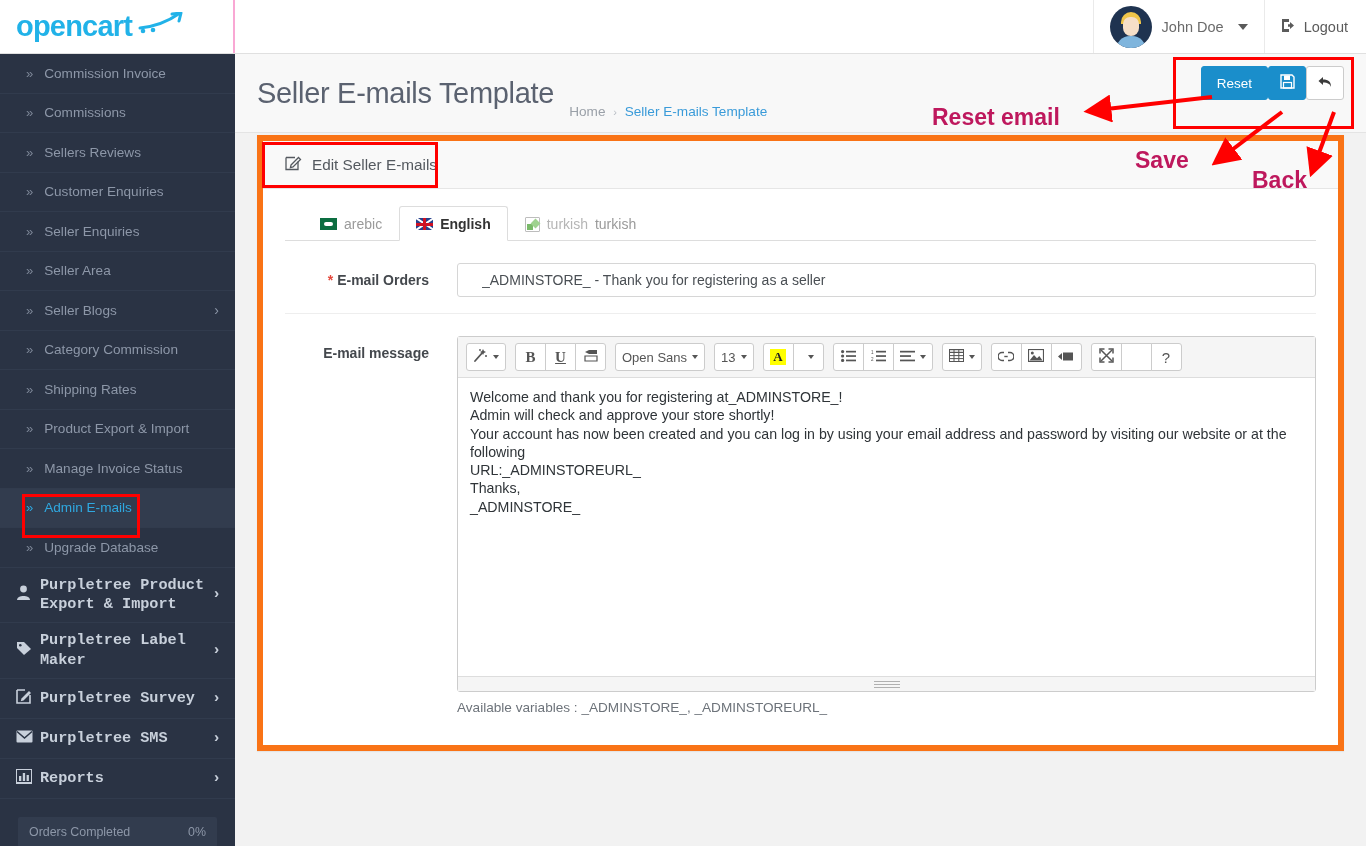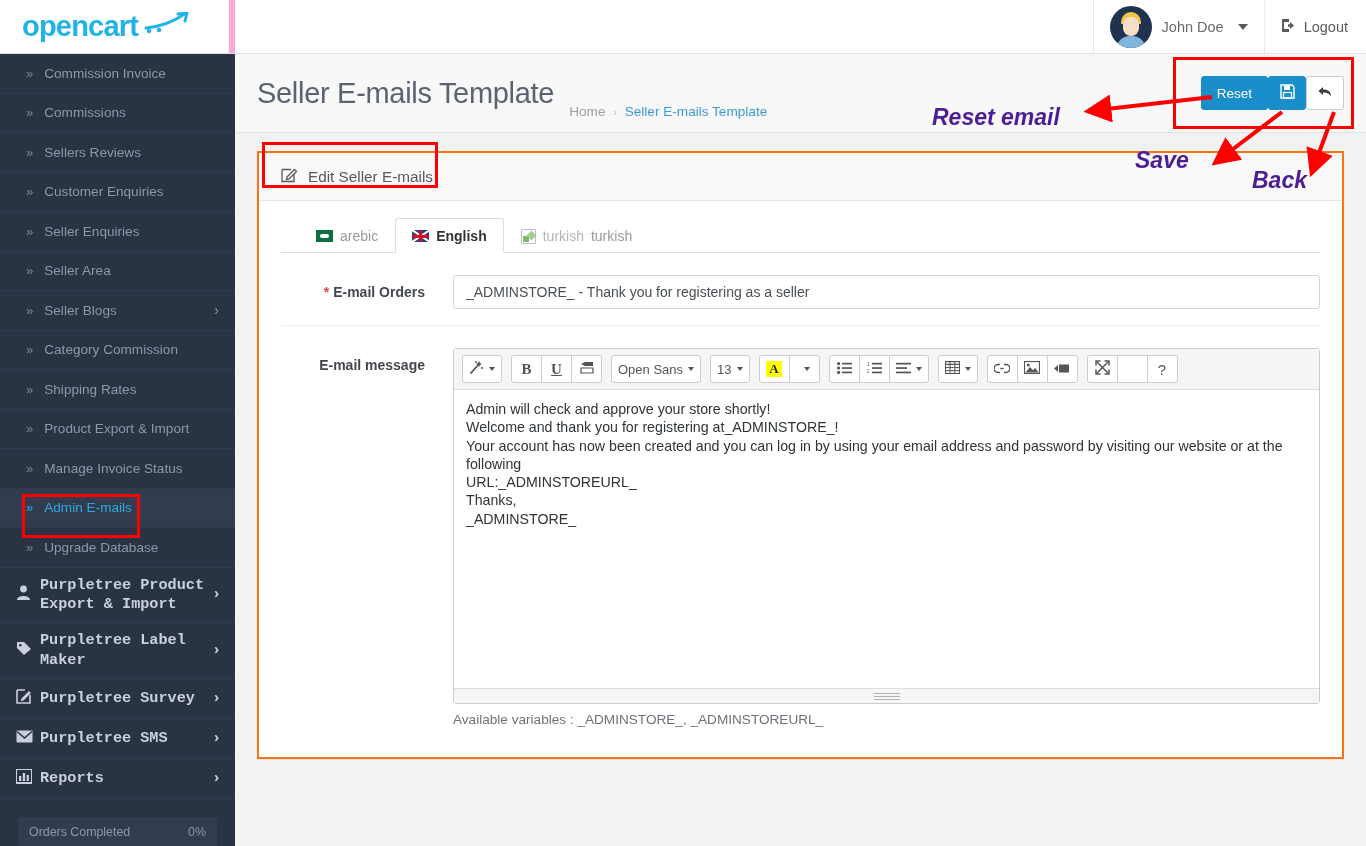--- a/index.html
+++ b/index.html
@@ -13,21 +13,21 @@
   .app { position: relative; width: 1366px; height: 846px; }
 
   
   .topbar {
     position: absolute; top: 0; left: 0; width: 1366px; height: 54px;
     background: #ffffff; border-bottom: 1px solid #e0e0e0;
     display: flex; align-items: stretch;
   }
   .brand {
     width: 235px; height: 53px; display: flex; align-items: center;
-    padding-left: 22px; border-right: 6px solid #f9a8d4;
+    padding-left: 16px; border-right: 2px solid #f9a8d4;
   }
   .brand-logo { font-size: 29px; font-weight: bold; color: #21B2E8; letter-spacing: -0.8px; }
   .brand-swoosh { display:inline-block; margin-left: 4px; position: relative; top: -2px; }
   .topbar-spacer { flex: 1; }
   .user-block {
     display: flex; align-items: center; gap: 10px; padding: 0 16px;
     border-left: 1px solid #eaeaea;
   }
   .avatar {
     width: 42px; height: 42px; border-radius: 50%;
@@ -79,32 +79,32 @@
   .page-head {
     height: 79px; background:#f8f8f8; border-bottom:1px solid #e4e4e4;
     display:flex; align-items:center; padding-left: 22px; position:relative;
   }
   .page-title { font-size: 29px; color:#5b6270; font-weight: normal; letter-spacing:-0.3px; }
   .crumbs { margin-left: 15px; font-size: 13.6px; color:#9aa0a8; position: relative; top: 6px; margin-top: 24px; }
   .crumbs .home { color:#9aa0a8; }
   .crumbs .sep { color:#b9bec5; margin: 0 4px; font-size: 11px; }
   .crumbs .cur { color:#3a9bd9; }
 
-  .head-btns { position:absolute; right: 22px; top: 22px; display:flex; }
+  .head-btns { position:absolute; right: 22px; top: 12px; display:flex; }
   .btn {
     height: 34px; border-radius: 3px; display:flex; align-items:center; justify-content:center;
     font-size: 13.5px; cursor:pointer; border: 1px solid transparent;
   }
   .btn-primary { background:#1a8ecb; color:#fff; padding: 0 15px; border-color:#1a8ecb; }
   .btn-icon { background:#1a8ecb; color:#fff; width: 38px; border-color:#1a8ecb; }
   .btn-default { background:#fff; color:#3b3b3b; width: 38px; border:1px solid #ccc; }
 
   
   .panel {
-    margin: 18px 22px 0 22px; background:#fff; border:2px solid #f97316;
+    margin: 2px 22px 0 22px; background:#fff; border:6px solid #f97316;
     box-shadow: 0 1px 1px rgba(0,0,0,.05);
   }
   .panel-head {
     height: 48px; background:#f9f9f9; border-bottom:1px solid #e6e6e6;
     display:flex; align-items:center; padding-left: 22px; gap: 10px;
     color:#54595f; font-size: 15.3px;
   }
   .panel-body { padding: 16px 22px 30px 22px; }
 
   
@@ -142,21 +142,21 @@
   
   .form-row { display:flex; align-items:flex-start; padding: 22px 0 0 0; }
   .form-label {
     width: 172px; flex:none; text-align:right; padding-right: 28px;
     font-size: 14px; color:#44484d; font-weight: bold; padding-top: 9px;
   }
   .req { color:#e4483c; font-weight: bold; }
   .form-ctrl { flex: 1; }
   .text-input {
     width: 100%; height: 34px; border:1px solid #d6d6d6; border-radius:3px;
-    padding: 0 12px; font-size: 14px; color:#4a4f54; background:#fff;
+    padding: 0 24px; font-size: 14px; color:#4a4f54; background:#fff;
     font-family: "Liberation Sans", sans-serif;
   }
   .help-text { font-size: 13.6px; color:#6d737a; margin-top: 8px; }
   .row-divider { border-bottom:1px solid #eee; margin-top: 16px; }
 
   
   .editor { border:1px solid #ccc; border-radius: 3px; background:#fff; }
   .editor-toolbar {
     display:flex; align-items:center; gap: 9px; padding: 6px 8px;
     background:#f5f5f5; border-bottom: 1px solid #ddd; flex-wrap: nowrap;
@@ -179,21 +179,21 @@
   .editor-status {
     height: 15px; background:#f5f5f5; border-top:1px solid #ddd; position:relative;
   }
   .grip { position:absolute; left:50%; transform:translateX(-50%); top:4px; width:26px; }
   .grip i { display:block; height:1px; background:#b0b0b0; margin-bottom:2px; }
 
   
   .anno { position:absolute; pointer-events:none; }
   .anno-box { border: 3px solid #ff0000; }
   .anno-text {
-    color:#4c1d95; font-weight:bold; font-family:"Liberation Sans", sans-serif;font-style:italic;
+    color:#be185d; font-weight:bold; font-family:"Liberation Sans", sans-serif;
   }
   svg.anno-svg { position:absolute; left:0; top:0; width:1366px; height:846px; pointer-events:none; }
 </style>
 </head>
 <body>
 
 <div class="app">
 
   <div class="topbar">
     <div class="brand">
@@ -533,22 +533,22 @@
                     </div>
                     <div class="tbtn">
                       <span style="font-size:13px"></span>
                     </div>
                     <div class="tbtn">
                       <span style="font-size:15px">?</span>
                     </div>
                   </div>
                 </div>
               <div class="editor-area" id="editor-area">
+                  <div>Welcome and thank you for registering at_ADMINSTORE_!</div>
                   <div>Admin will check and approve your store shortly!</div>
-                  <div>Welcome and thank you for registering at_ADMINSTORE_!</div>
                   <div>Your account has now been created and you can log in by using your email address and password by visiting our website or at the following</div>
                   <div>URL:_ADMINSTOREURL_</div>
                   <div>Thanks,</div>
                   <div>_ADMINSTORE_</div>
                 </div>
               <div class="editor-status">
                 <span class="grip">
                     <i></i>
                     <i></i>
                     <i></i>

